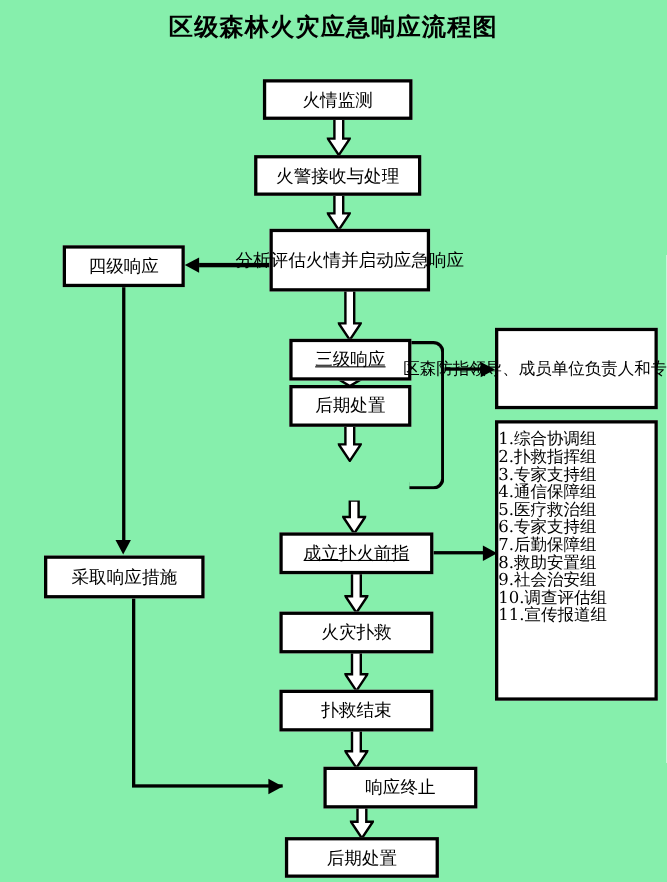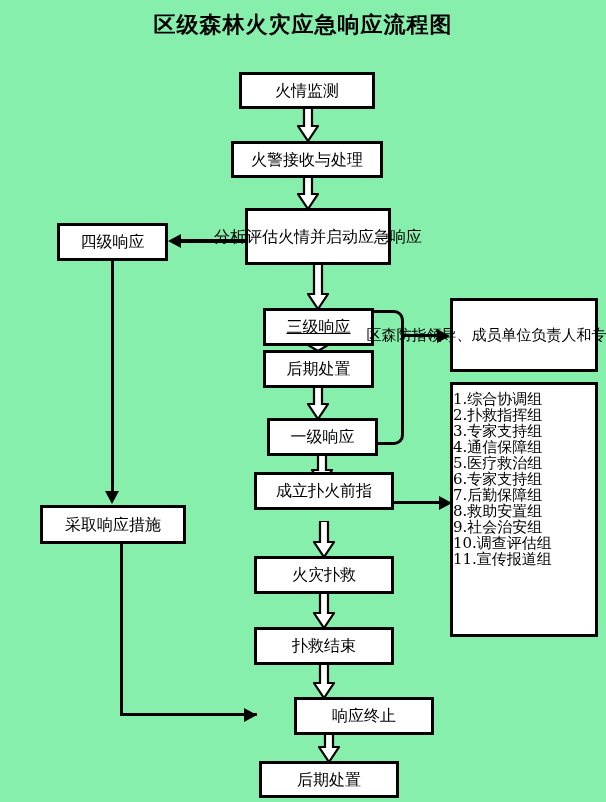--- a/index.html
+++ b/index.html
@@ -133,29 +133,26 @@
   </div>
 
   <div class="box" style="left:263px; top:308px; width:111px; height:38px;text-decoration:underline;">
     <span class="ln">三级响应</span>
   </div>
 
   <div class="box" style="left:263px; top:350px; width:111px; height:38px;">
     <span class="ln">后期处置</span>
   </div>
 
-  <div class="box" style="left:267px; top:418px; width:111px; height:38px;">
-    <span class="ln">一级响应</span>
-  </div>
 
   <div class="box" style="left:40px; top:505px; width:146px; height:39px;">
     <span class="ln">采取响应措施</span>
   </div>
 
-  <div class="box" style="left:254px; top:472px; width:140px; height:38px;">
+  <div class="box" style="left:254px; top:484px; width:140px; height:38px;text-decoration:underline;">
     <span class="ln">成立扑火前指</span>
   </div>
 
   <div class="box" style="left:254px; top:627px; width:140px; height:38px;">
     <span class="ln">扑救结束</span>
   </div>
 
   <div class="box" style="left:254px; top:556px; width:140px; height:38px;">
     <span class="ln">火灾扑救</span>
   </div>

